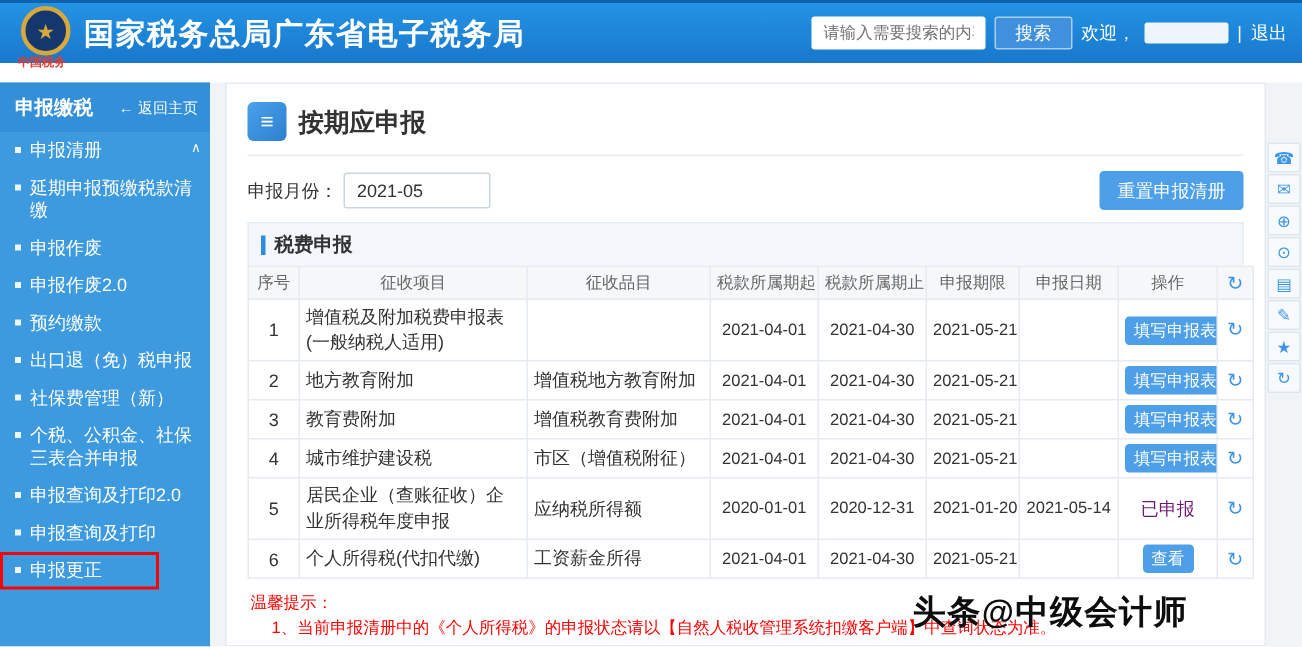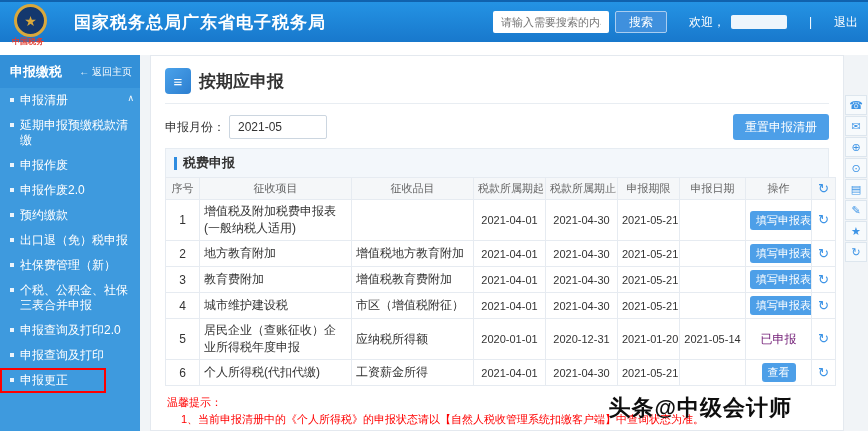--- a/index.html
+++ b/index.html
@@ -20,25 +20,25 @@
   .badge {
     position:absolute; top:3px; left:4px; width:33px; height:33px; border-radius:50%;
     background:#14386e; border:3px solid #d9a83c;
     display:flex; align-items:center; justify-content:center;
     color:#d9a83c; font-size:14px; line-height:1;
   }
   .logo-caption {
     position:absolute; top:35px; left:2px; color:#e23b2e; font-size:8px;
     font-weight:bold; white-space:nowrap; z-index:6;
   }
-  .site-title { color:#fff; font-size:17px; font-weight:bold; margin-left:18px; letter-spacing:1px; white-space:nowrap; }
+  .site-title { color:#fff; font-size:20px; font-weight:bold; margin-left:0; letter-spacing:1px; white-space:nowrap; }
   .header-right { margin-left:auto; display:flex; align-items:center; gap:6px; }
   .search-input { width:116px; height:22px; border:none; border-radius:2px; padding:0 8px; font-size:11px; color:#333; outline:none; }
   .search-btn { height:22px; padding:0 13px; background:#3f90dd; border:1px solid #a9cdf0; color:#fff; font-size:12px; border-radius:2px; cursor:pointer; white-space:nowrap; }
-  .welcome,.sep,.logout { color:#fff; white-space:nowrap;margin-left:16px; }
+  .welcome,.sep,.logout { color:#fff; white-space:nowrap; }
   .logout { cursor:pointer; text-decoration:none; }
   .redacted { width:56px; height:14px; background:rgba(255,255,255,.92); border-radius:2px; display:inline-block; }
 
   
   .content-row { display:flex; margin-top:13px; height:376px; background:#f1f4f7; }
 
   
   .sidebar { width:140px; background:#3e9ade; color:#fff; flex-shrink:0; overflow:hidden; }
   .sidebar-head { display:flex; justify-content:space-between; align-items:center; padding:8px 8px 7px 10px; background:#3390d8; }
   .sb-title { font-weight:bold; font-size:13px; white-space:nowrap; }

